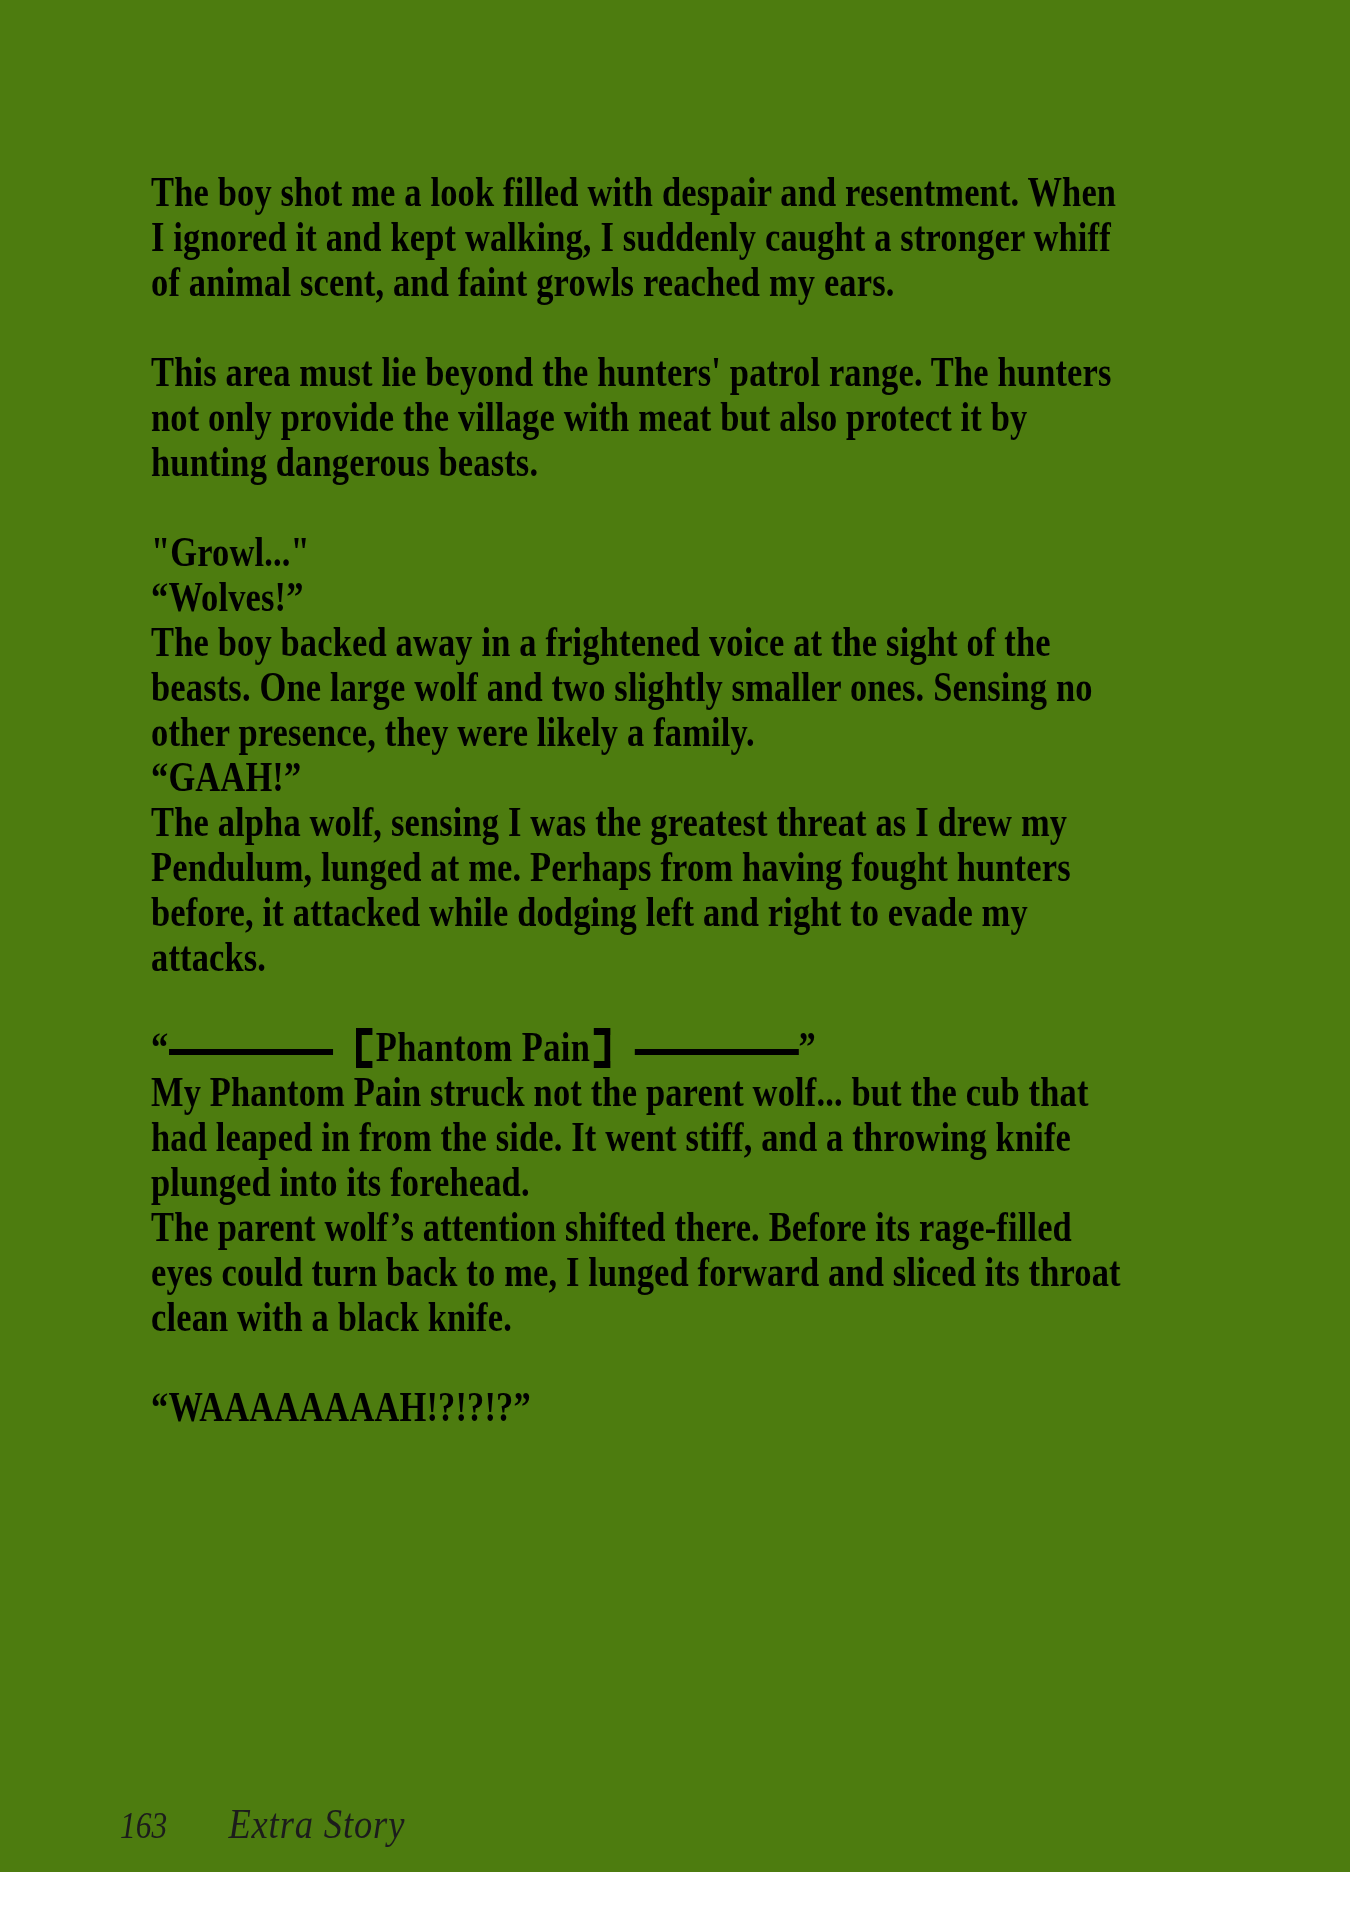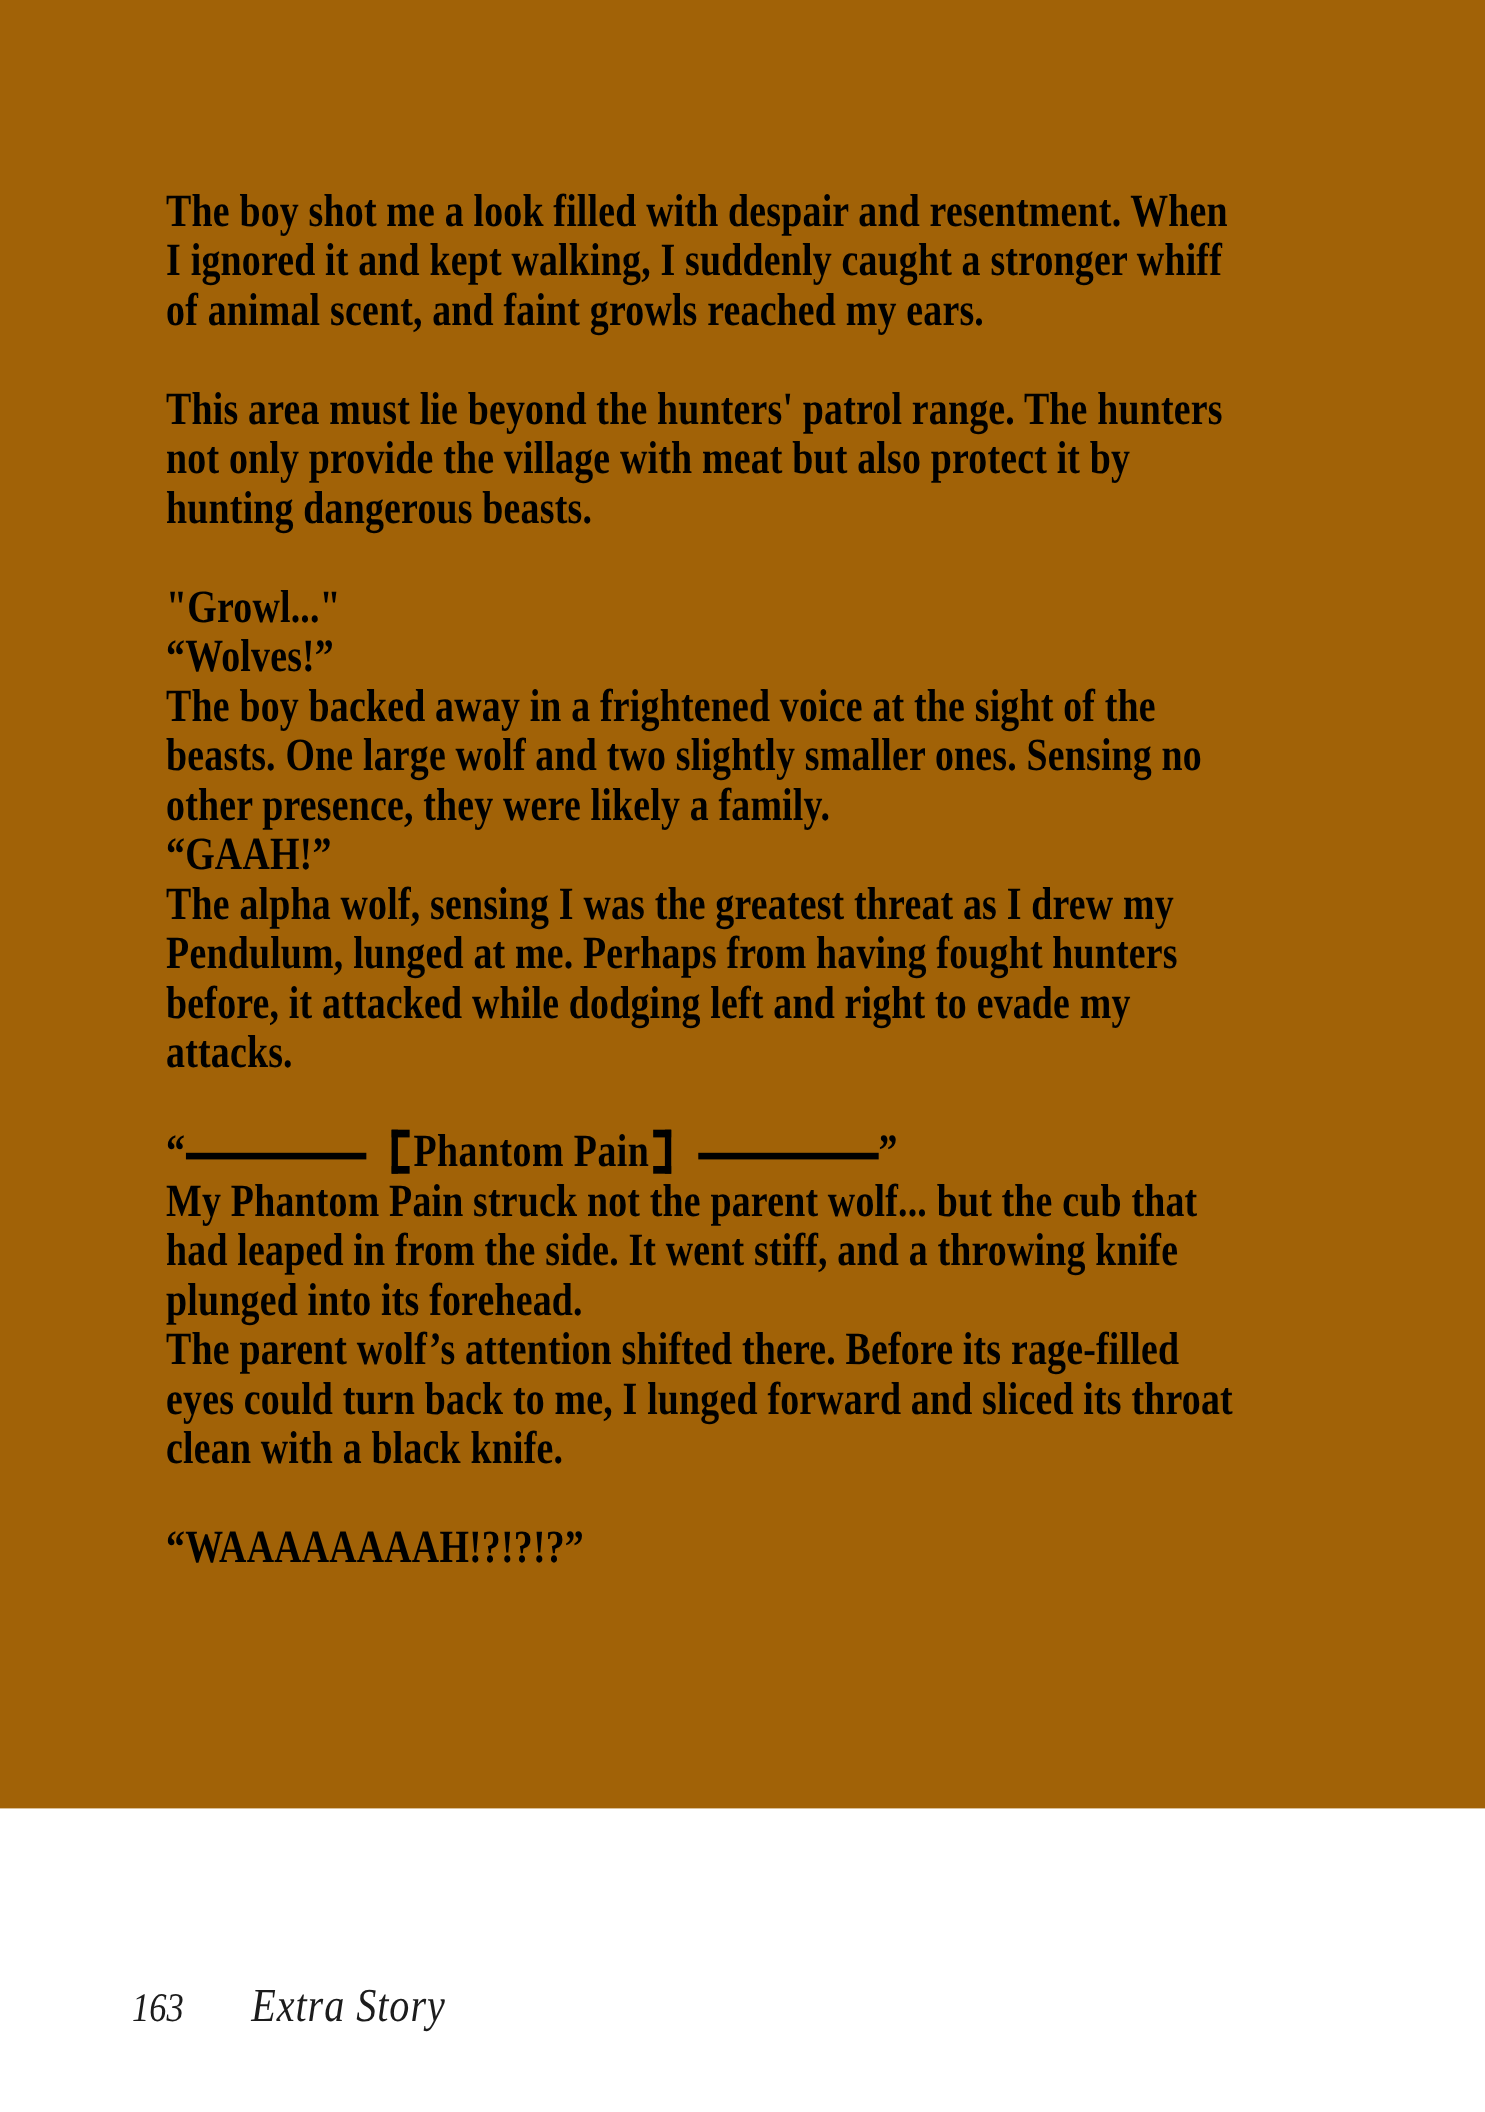--- a/index.html
+++ b/index.html
@@ -6,22 +6,22 @@
     margin: 0;
     padding: 0;
     width: 1350px;
     height: 1920px;
     background: #ffffff;
     overflow: hidden;
   }
   .page {
     position: relative;
     width: 1350px;
-    height: 1644px;
-    background: #a16207;
+    height: 1872px;
+    background: #4d7c0f;
     font-family: "Liberation Serif", serif;
     color: #000000;
   }
   .text-block {
     position: absolute;
     left: 151px;
     top: 170px;
     width: 1300px;
     font-family: "Liberation Serif", serif;
     font-weight: bold;

